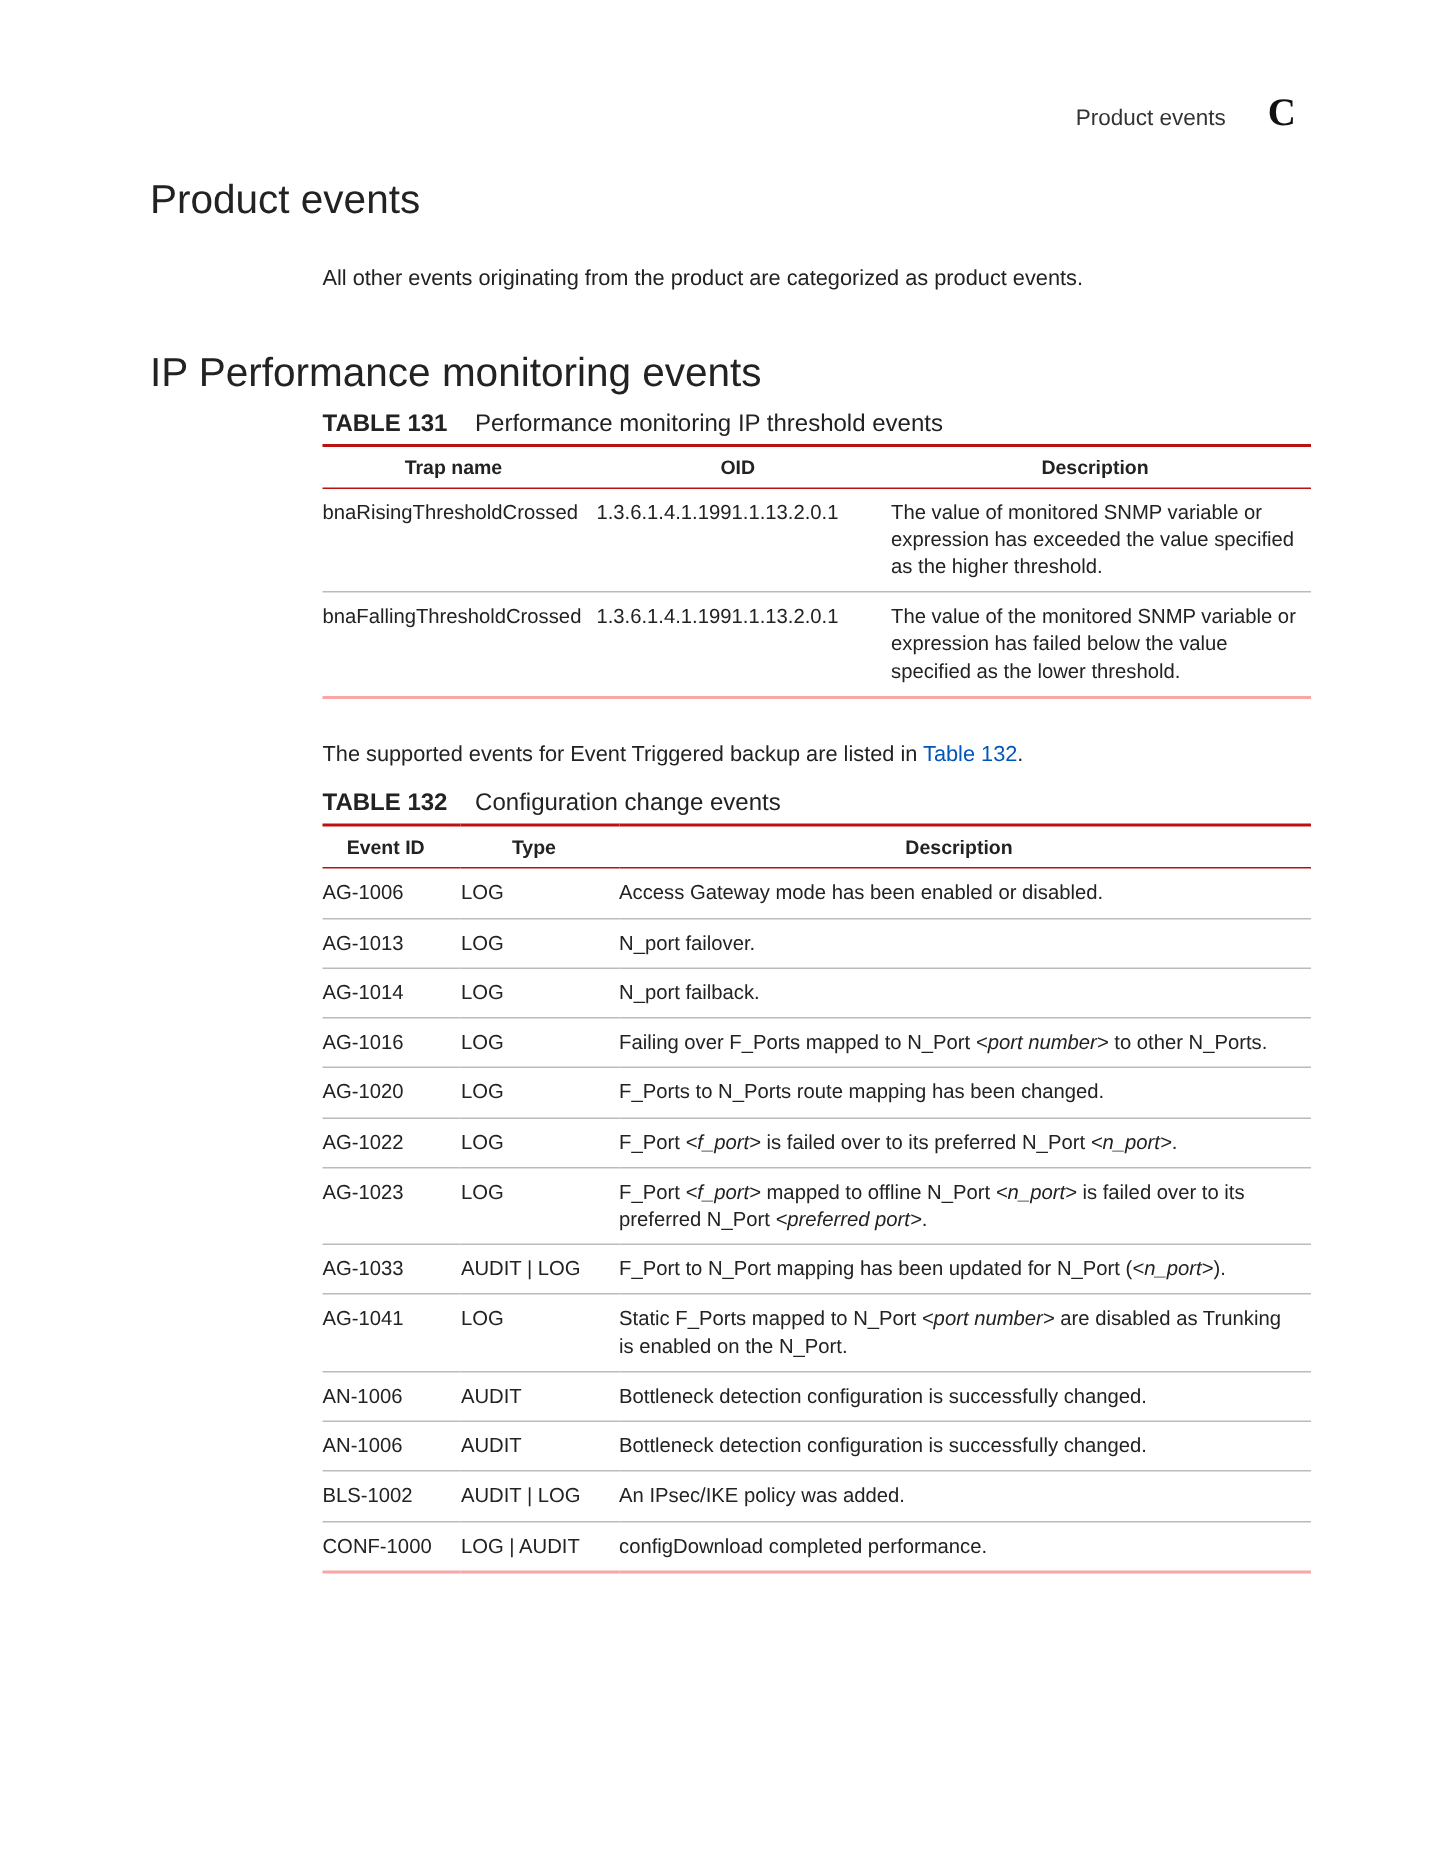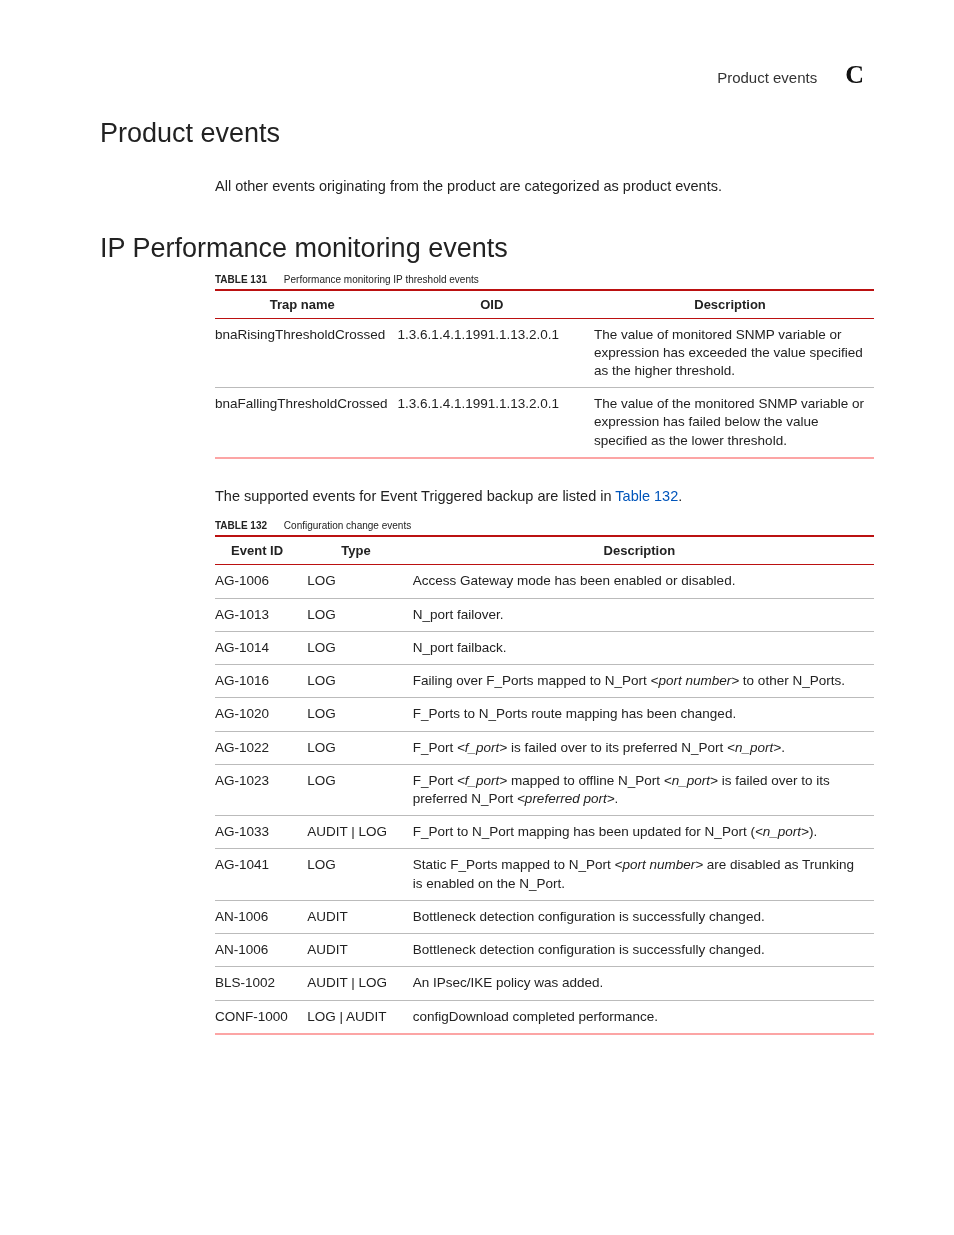--- a/index.html
+++ b/index.html
@@ -46,21 +46,21 @@
     margin-top: 28px;
     margin-bottom: 14px;
   }
   .body-text a, .xref {
     color: #0055bb;
     text-decoration: none;
   }
   .section-gap { margin-top: 36px; }
   .table-caption {
     margin-left: 115px;
-    font-size: 10px;
+    font-size: 16px;
     margin-top: 10px;
     margin-bottom: 4px;
     font-family: Arial, Helvetica, sans-serif;
   }
   .table-caption .tnum {
     font-weight: bold;
     margin-right: 14px;
     font-stretch: condensed;
   }
   .table-caption .ttitle {

